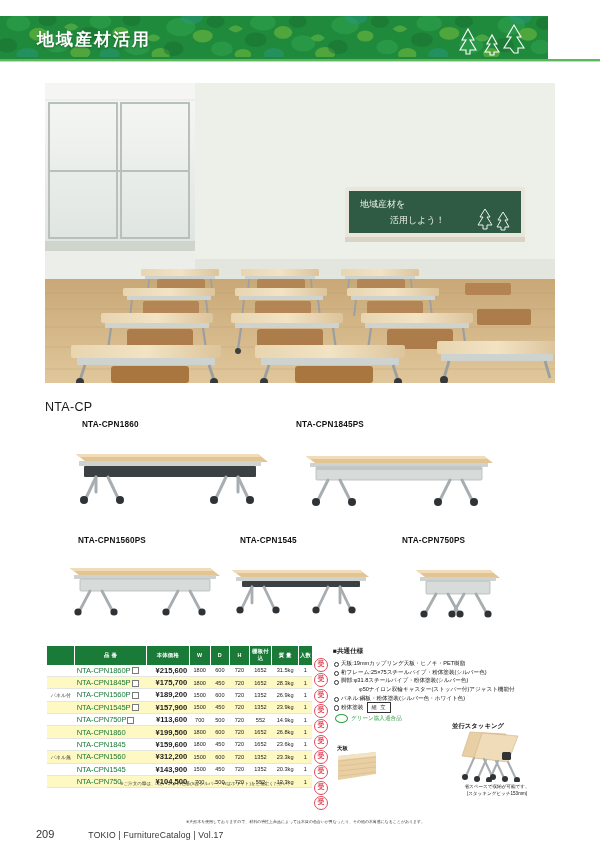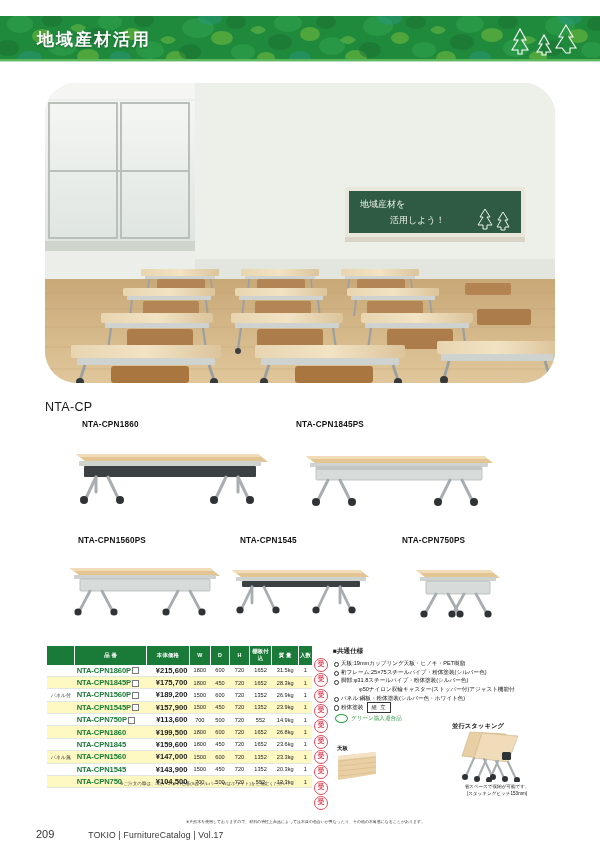--- a/index.html
+++ b/index.html
@@ -7,21 +7,21 @@
     width:600px;height:849px;
     background:#ffffff;
     font-family:"Liberation Sans","DejaVu Sans",sans-serif;
     color:#1a1a1a;
     overflow:hidden;
     position:relative;
   }
 
   
   .banner{
-    position:absolute;left:0;top:16px;width:600px;height:45px;
+    position:absolute;left:0;top:16px;width:548px;height:45px;
     background:#1f8a3b;
     overflow:hidden;
   }
   .banner-leaves{position:absolute;inset:0;}
   .banner-title{
     position:absolute;left:37px;top:50%;transform:translateY(-50%);
     font-size:17px;font-weight:bold;color:#ffffff;
     letter-spacing:2px;
     text-shadow:0 1px 2px rgba(0,0,0,.35);
     z-index:4;
@@ -34,21 +34,21 @@
     background:#5cb85c;
   }
   .banner-underline2{
     position:absolute;left:0;top:61px;width:600px;height:1px;
     background:#bfe0bf;
   }
 
   
   .photo{
     position:absolute;left:45px;top:83px;width:510px;height:300px;
-    background:#d8cfc0;overflow:hidden;border-radius:32px;
+    background:#d8cfc0;overflow:hidden;
   }
 
   
   .series-title{
     position:absolute;left:45px;top:400px;
     font-size:12.5px;font-weight:normal;letter-spacing:.3px;
   }
 
   
   .plabel{
@@ -72,21 +72,21 @@
     font-size:5.4px;letter-spacing:.2px;
   }
   table.spec thead th:last-child{border-right:none;}
   table.spec td{
     padding:1.2px 2px;
     border-bottom:1px solid #e2e7e2;
     white-space:nowrap;
   }
   tr.alt td{background:#fef9c3;}
   .c-group{width:26px;text-align:center;font-size:5px;color:#333;}
-  .c-code{width:72px;color:#1a7a38;font-weight:bold;font-size:7.6px;letter-spacing:-.1px;}
+  .c-code{width:72px;color:#1a7a38;font-weight:normal;font-size:7.6px;letter-spacing:-.1px;}
   .c-price{width:44px;text-align:right;font-weight:bold;font-size:7.6px;padding-right:4px;}
   .c-dim{width:20px;text-align:center;font-size:5.6px;color:#222;}
   .c-shelf{width:23px;text-align:center;font-size:5.6px;color:#222;}
   .c-weight{width:27px;text-align:center;font-size:5.6px;color:#222;}
   .c-qty{width:14px;text-align:center;font-size:5.6px;color:#222;}
   .sqbox{
     display:inline-block;width:5px;height:5px;border:1px solid #7a7a7a;
     background:#fff;vertical-align:middle;margin-left:1px;
   }
   .grp-sep td{border-bottom:1px solid #9aa59a;margin-left:13px;}
@@ -609,21 +609,21 @@
           <td class="c-dim">1800</td>
           <td class="c-dim">450</td>
           <td class="c-dim">720</td>
           <td class="c-shelf">1652</td>
           <td class="c-weight">23.6kg</td>
           <td class="c-qty">1</td>
         </tr>
         <tr class="alt">
           <td class="c-group">パネル無</td>
           <td class="c-code">NTA-CPN1560</td>
-          <td class="c-price">¥147,000</td>
+          <td class="c-price">¥312,200</td>
           <td class="c-dim">1500</td>
           <td class="c-dim">600</td>
           <td class="c-dim">720</td>
           <td class="c-shelf">1352</td>
           <td class="c-weight">23.3kg</td>
           <td class="c-qty">1</td>
         </tr>
         <tr>
           <td class="c-group"></td>
           <td class="c-code">NTA-CPN1545</td>

